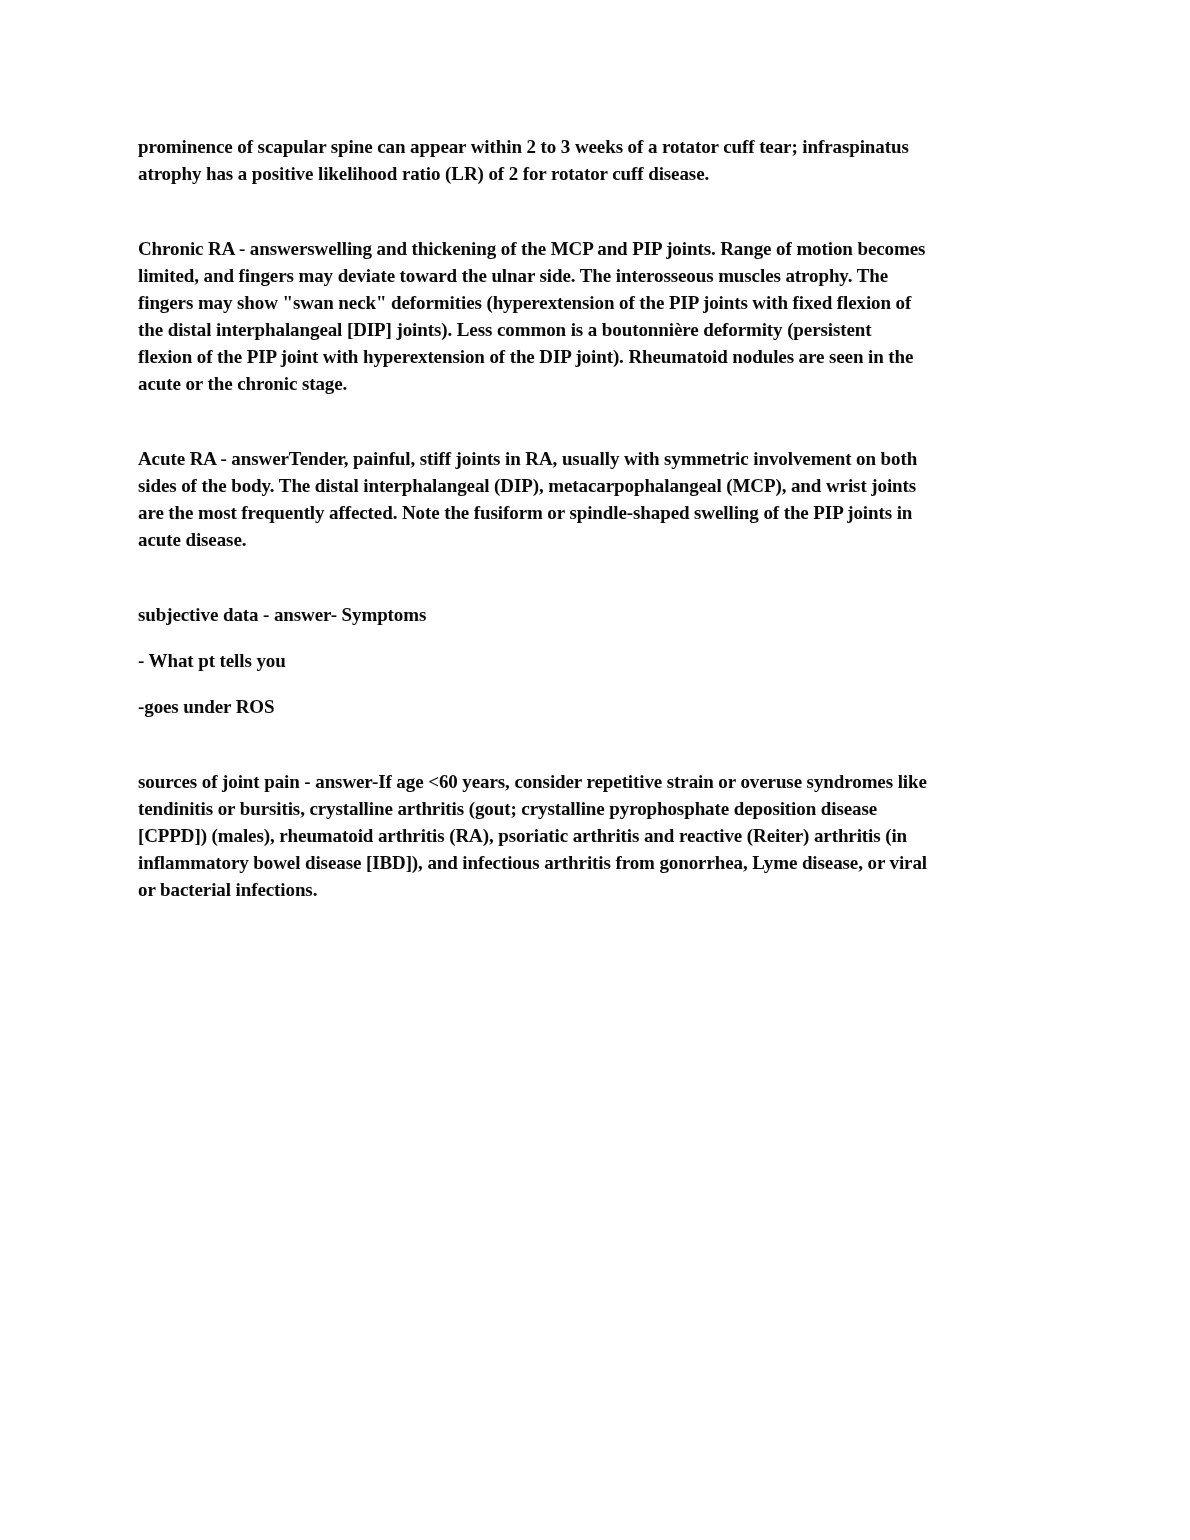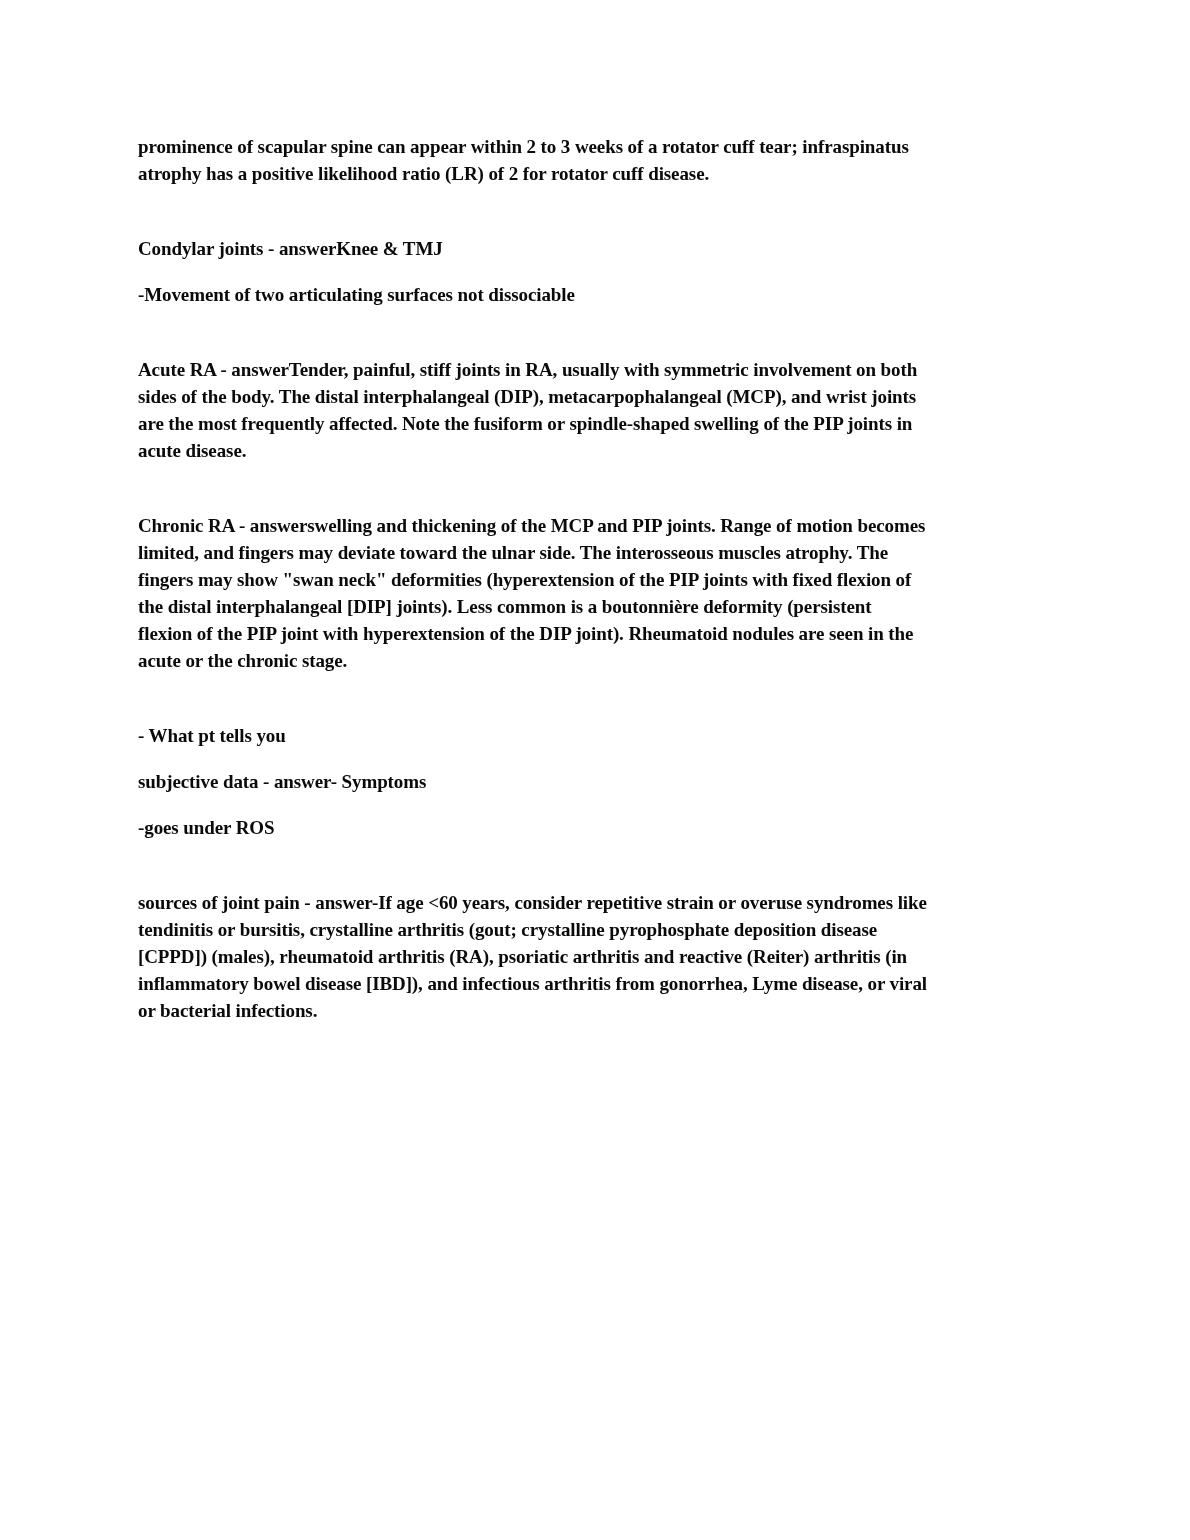--- a/index.html
+++ b/index.html
@@ -34,44 +34,40 @@
 <body>
 
 <div class="page">
 
   <div class="section">
     <p>prominence of scapular spine can appear within 2 to 3 weeks of a rotator cuff tear; infraspinatus
 atrophy has a positive likelihood ratio (LR) of 2 for rotator cuff disease.</p>
   </div>
 
 
-  <div class="section">
-    <p>Condylar joints - answerKnee &amp; TMJ</p>
-    <p>-Movement of two articulating surfaces not dissociable</p>
-  </div>
-
-  <div class="section">
-    <p>Acute RA - answerTender, painful, stiff joints in RA, usually with symmetric involvement on both
-sides of the body. The distal interphalangeal (DIP), metacarpophalangeal (MCP), and wrist joints
-are the most frequently affected. Note the fusiform or spindle-shaped swelling of the PIP joints in
-acute disease.</p>
-  </div>
 
   <div class="section">
     <p>Chronic RA - answerswelling and thickening of the MCP and PIP joints. Range of motion becomes
 limited, and fingers may deviate toward the ulnar side. The interosseous muscles atrophy. The
 fingers may show "swan neck" deformities (hyperextension of the PIP joints with fixed flexion of
 the distal interphalangeal [DIP] joints). Less common is a boutonnière deformity (persistent
 flexion of the PIP joint with hyperextension of the DIP joint). Rheumatoid nodules are seen in the
 acute or the chronic stage.</p>
   </div>
 
   <div class="section">
+    <p>Acute RA - answerTender, painful, stiff joints in RA, usually with symmetric involvement on both
+sides of the body. The distal interphalangeal (DIP), metacarpophalangeal (MCP), and wrist joints
+are the most frequently affected. Note the fusiform or spindle-shaped swelling of the PIP joints in
+acute disease.</p>
+  </div>
+
+  <div class="section">
+    <p>subjective data - answer- Symptoms</p>
     <p>- What pt tells you</p>
-    <p>subjective data - answer- Symptoms</p>
     <p>-goes under ROS</p>
   </div>
 
   <div class="section">
     <p>sources of joint pain - answer-If age &lt;60 years, consider repetitive strain or overuse syndromes like
 tendinitis or bursitis, crystalline arthritis (gout; crystalline pyrophosphate deposition disease
 [CPPD]) (males), rheumatoid arthritis (RA), psoriatic arthritis and reactive (Reiter) arthritis (in
 inflammatory bowel disease [IBD]), and infectious arthritis from gonorrhea, Lyme disease, or viral
 or bacterial infections.</p>
   </div>

